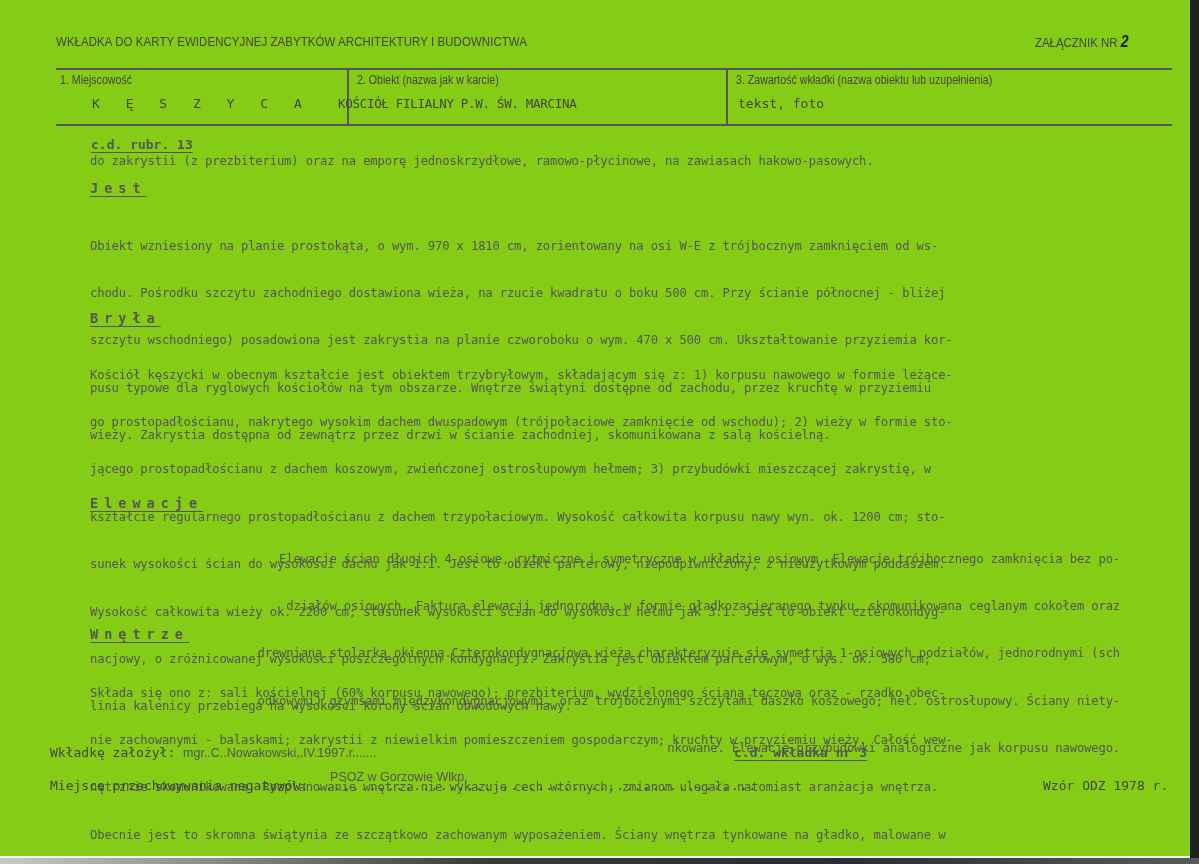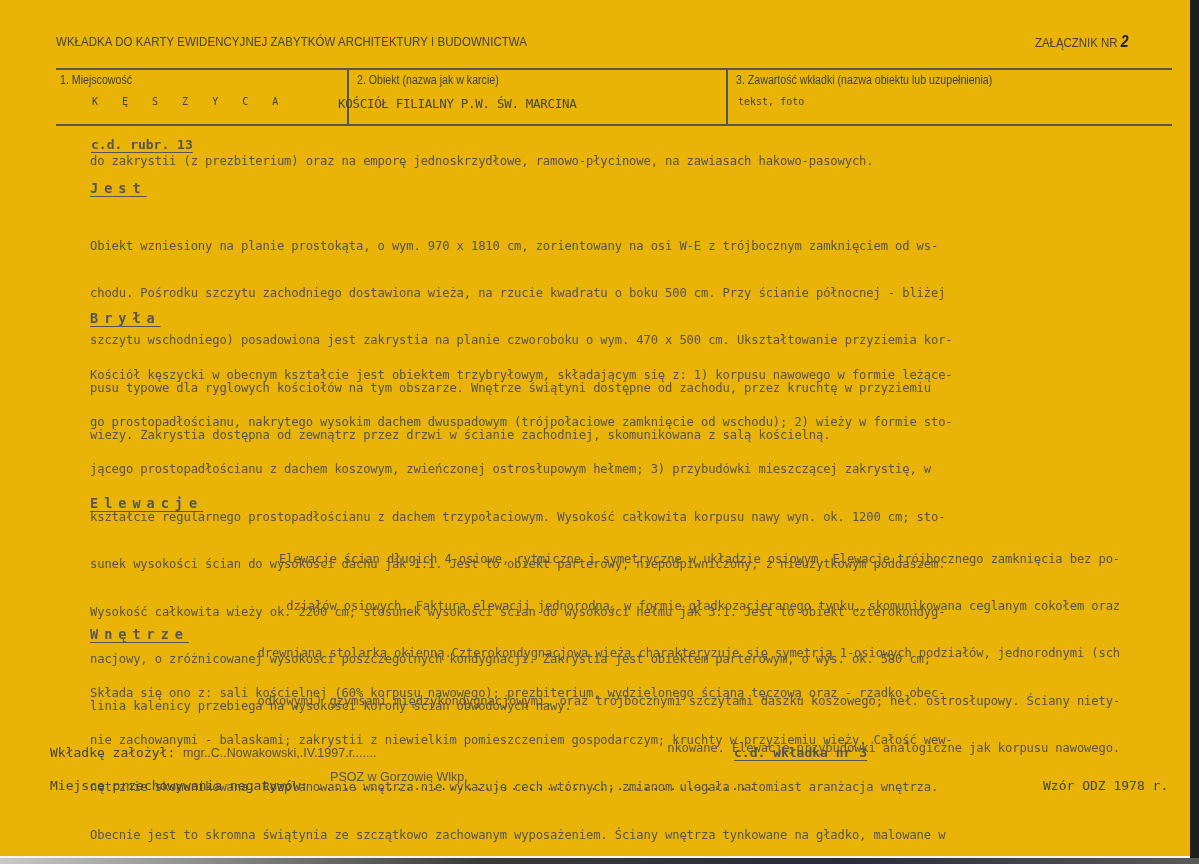--- a/index.html
+++ b/index.html
@@ -5,21 +5,21 @@
   html, body { margin:0; padding:0; }
   body {
     width:1199px; height:864px; overflow:hidden;
     background:#f4f4f2;
     font-family:"DejaVu Sans Mono","Liberation Mono",monospace;
     color:#4a4a4a;
     position:relative;
   }
   .page {
     position:absolute; left:0; top:0; width:1190px; height:856px;
-    background:#eab308;
+    background:#84cc16;
   }
   .edge-right { position:absolute; right:0; top:0; width:9px; height:864px; background:#1f1f1f; }
   .edge-bottom { position:absolute; left:0; bottom:0; width:1199px; height:6px; background:linear-gradient(90deg,#c9c9c9,#3a3a3a 40%,#2a2a3a 70%,#5a5a5a); }
   .hdr-title {
     position:absolute; left:56px; top:34px;
     font-family:"Liberation Sans Narrow","Liberation Sans",sans-serif;
     font-size:13px; letter-spacing:0.1px; color:#444;
     transform:scaleX(0.88); transform-origin:left;
   }
   .hdr-annex {
@@ -27,21 +27,21 @@
     font-family:"Liberation Sans","DejaVu Sans",sans-serif;
     font-size:13px; color:#444; transform:scaleX(0.88); transform-origin:left;
   }
   .hdr-annex .num { font-weight:bold; font-size:16px; color:#222; font-style:italic; }
   .rule { position:absolute; height:1.5px; background:#555; }
   .vrule { position:absolute; width:1.5px; background:#555; }
   .cell-label {
     position:absolute; font-family:"Liberation Sans",sans-serif; font-size:12.5px; color:#444;
     transform:scaleX(0.85); transform-origin:left;
   }
-  .cell-value { position:absolute; font-size:10px; color:#444; }
+  .cell-value { position:absolute; font-size:13px; color:#444; }
   .spaced { letter-spacing:9px; }
   .section-head {
     position:absolute; left:90px; font-size:13.5px; font-weight:bold; color:#555;
     text-decoration:underline; text-underline-offset:3px; letter-spacing:6px;
   }
   .cd-head {
     position:absolute; font-size:13px; font-weight:bold; color:#555;
     text-decoration:underline; text-underline-offset:3px;
   }
   .para {

